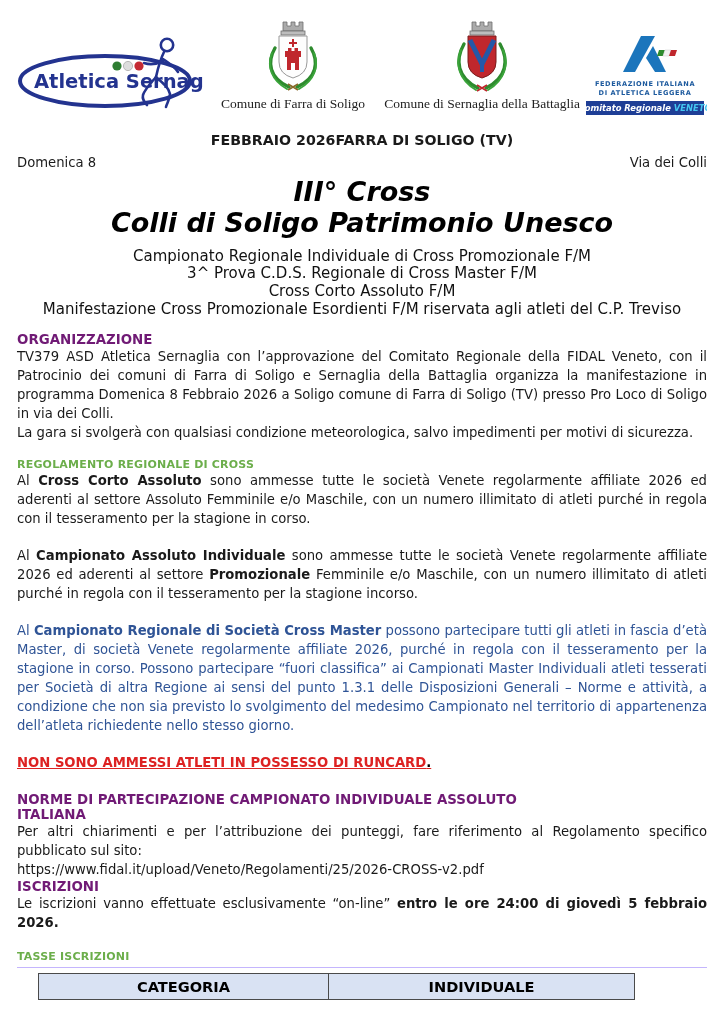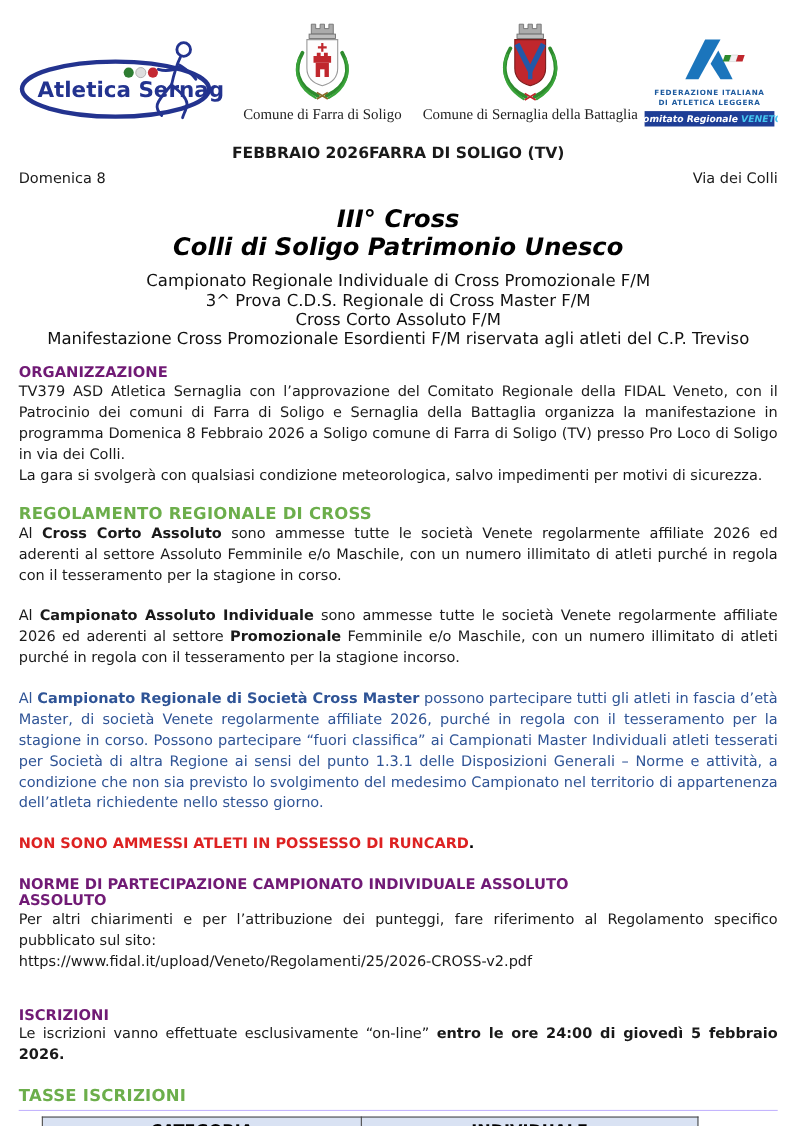--- a/index.html
+++ b/index.html
@@ -19,31 +19,31 @@
   .crest-caption {
     font-family:"Liberation Serif","DejaVu Serif",serif;
     font-size:13.5px; color:#222; margin-top:2px; white-space:nowrap;
   }
 
   
   .info-row1 { display:flex; justify-content:center; font-weight:bold; font-size:14.2px; margin-top:12px; }
   .info-row2 { display:flex; justify-content:space-between; font-size:13.2px; margin-top:7px; }
 
   
-  .main-title { text-align:center; font-weight:bold; font-style:italic; font-size:22px; line-height:1.16; margin-top:17px; color:#000; }
+  .main-title { text-align:center; font-weight:bold; font-style:italic; font-size:27px; line-height:1.16; margin-top:6px; color:#000; }
   .subtitle { text-align:center; font-size:15px; line-height:1.18; margin-top:9px; color:#111; }
 
   
   .body-text { font-size:13.2px; line-height:1.44; text-align:justify; }
   p { margin:0; }
   .gap { height:18px; }
   .h-green  { color:#701a75; font-weight:bold; font-size:13.4px; margin-top:14px; }
-  .h-green-lg { color:#6CAE4B; font-weight:bold; font-size:15px; margin-top:16px; letter-spacing:0.2px; }
+  .h-green-lg { color:#6CAE4B; font-weight:bold; font-size:11px; margin-top:16px; letter-spacing:0.2px; }
   .blue-para { color:#2F5496; }
-  .red-line { color:#DD2222; font-weight:bold; margin-top:18px; }
+  .red-line { color:#DD2222; font-weight:bold; margin-top:18px;text-decoration:underline; }
   .red-line .black-dot { color:#000; }
   b, .bold { font-weight:bold; }
 
   .tasse-heading { border-bottom:1px solid #c4b5fd; padding-bottom:4px; }
 
   
   .fees-table { border-collapse:collapse; width:597px; margin:5px 0 0 21px; }
   .fees-table th, .fees-table td { border:1px solid #4a4a4a; padding:0; }
   .fees-table th {
     background:#D9E2F3; font-size:14.6px; font-weight:bold; height:25px; text-align:center; color:#000;
@@ -158,27 +158,27 @@
   <div class="body-text">
     <p><span>Al </span><b>Cross Corto Assoluto</b><span> sono ammesse tutte le società Venete regolarmente affiliate 2026 ed aderenti al settore Assoluto Femminile e/o Maschile, con un numero illimitato di atleti purché in regola con il tesseramento per la stagione in corso.</span></p>
     <div class="gap"></div>
     <p><span>Al </span><b>Campionato Assoluto Individuale</b><span> sono ammesse tutte le società Venete regolarmente affiliate 2026 ed aderenti al settore </span><b>Promozionale</b><span> Femminile e/o Maschile, con un numero illimitato di atleti purché in regola con il tesseramento per la stagione incorso.</span></p>
     <div class="gap"></div>
     <p class="blue-para"><span>Al </span><b>Campionato Regionale di Società Cross Master</b><span> possono partecipare tutti gli atleti in fascia d’età Master, di società Venete regolarmente affiliate 2026, purché in regola con il tesseramento per la stagione in corso. Possono partecipare “fuori classifica” ai Campionati Master Individuali atleti tesserati per Società di altra Regione ai sensi del punto 1.3.1 delle Disposizioni Generali – Norme e attività, a condizione che non sia previsto lo svolgimento del medesimo Campionato nel territorio di appartenenza dell’atleta richiedente nello stesso giorno.</span></p>
     <p class="red-line"><span>NON SONO AMMESSI ATLETI IN POSSESSO DI RUNCARD</span><span class="black-dot">.</span></p>
   </div>
 
   <div class="h-green" style="margin-top:20px;">NORME DI PARTECIPAZIONE CAMPIONATO INDIVIDUALE ASSOLUTO</div>
-  <div class="h-green" style="margin-top:0;">ASSOLUTO</div>
+  <div class="h-green" style="margin-top:0;">ITALIANA</div>
   <div class="body-text">
     <p>Per altri chiarimenti e per l’attribuzione dei punteggi, fare riferimento al Regolamento specifico pubblicato sul sito:</p>
     <p style="text-align:left;">https://www.fidal.it/upload/Veneto/Regolamenti/25/2026-CROSS-v2.pdf</p>
   </div>
 
-  <div class="h-green" style="margin-top:32px;">ISCRIZIONI</div>
+  <div class="h-green" style="margin-top:0;">ISCRIZIONI</div>
   <div class="body-text">
     <p><span>Le iscrizioni vanno effettuate esclusivamente “on-line” </span><b>entro le ore 24:00 di giovedì 5 febbraio 2026.</b></p>
   </div>
 
   <div class="h-green-lg tasse-heading" style="margin-top:18px;">TASSE ISCRIZIONI</div>
 
   <table class="fees-table">
     <tbody>
         <tr>
       <th class="col-cat">CATEGORIA</th>

